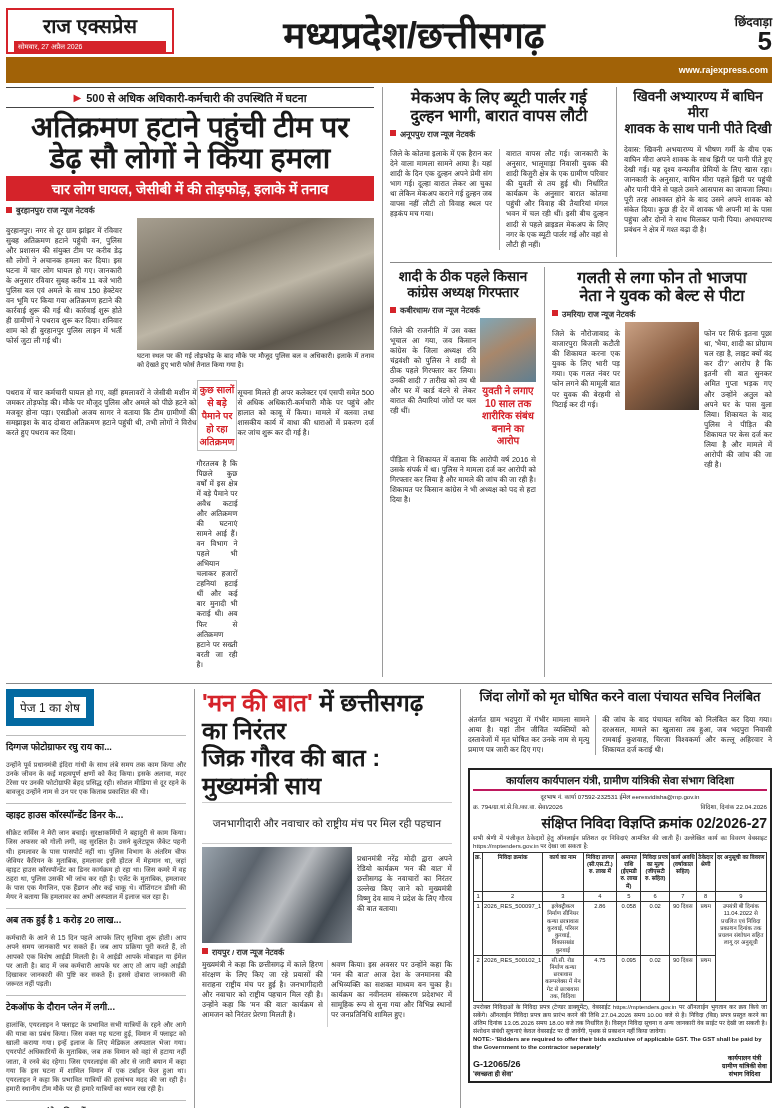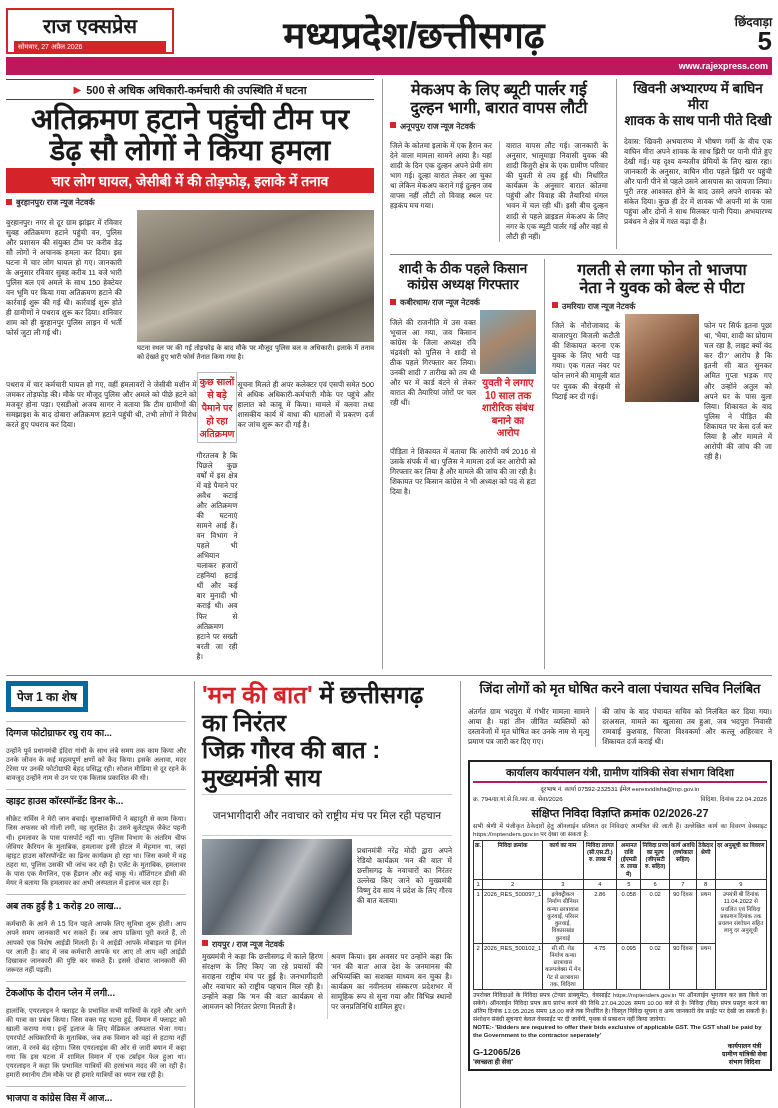--- a/index.html
+++ b/index.html
@@ -9,21 +9,21 @@
   .red{color:#d5232a}
   
   .masthead{display:grid;grid-template-columns:168px 1fr 118px;align-items:end;height:50px}
   .brand-box{border:2px solid #d5232a;padding:2px 6px 0;text-align:center}
   .brand-name{font-size:20px;font-weight:bold;letter-spacing:0}
   .brand-date{background:#d5232a;color:#fff;font-size:7px;padding:1px 4px;margin-top:2px;text-align:left}
   .page-title{font-size:37px;font-weight:bold;text-align:center;margin:0;line-height:1}
   .edition-box{text-align:right;font-weight:bold;line-height:1}
   .edition-name{font-size:12px}
   .page-number{font-size:26px}
-  .redbar{background:#be185d;height:18px;margin-top:3px;display:flex;justify-content:flex-end;align-items:center;padding:0 4px}
+  .redbar{background:#a16207;height:26px;margin-top:3px;display:flex;justify-content:flex-end;align-items:center;padding:0 4px}
   .website{color:#fff;font-size:9px;font-weight:bold}
   
   .byline{display:flex;align-items:center;gap:4px;font-size:8px;font-weight:bold;color:#333;margin:3px 0}
   .bullet{width:6px;height:6px;background:#d5232a;display:inline-block}
   .body-sm{font-size:7.3px;line-height:1.38;text-align:justify;color:#222}
   .vsep{border-left:1px solid #9a9a9a}
   .photo{background:linear-gradient(135deg,#8f8a82 0%,#b5b0a6 35%,#6e6a63 70%,#96928a 100%);position:relative}
   .caption{font-size:6.8px;color:#222;line-height:1.25;margin-top:2px;text-align:justify}
   
   .top-band{display:grid;grid-template-columns:368px 1fr;gap:8px;border-bottom:1px solid #888;padding:4px 0 6px}
@@ -49,36 +49,36 @@
   .right-r2{display:flex;gap:8px;padding-top:4px;flex:1}
   .kisan{width:146px;flex:none}
   .belt{flex:1}
   .kisan-flex{display:flex;gap:4px}
   .kisan-photo{width:56px;height:64px;flex:none;background:linear-gradient(150deg,#7fa7b8 0%,#a8876b 45%,#5f7f92 100%)}
   .highlight{color:#d5232a;font-size:10px;font-weight:bold;line-height:1.25;text-align:center;margin-top:3px}
   .belt-flex{display:flex;gap:5px;margin-top:2px}
   .belt-photo{width:74px;height:88px;flex:none;background:linear-gradient(140deg,#caa184 0%,#8a5f43 50%,#3c3027 100%)}
   
   .mid-band{display:grid;grid-template-columns:180px 258px 1fr;gap:8px;border-bottom:1px solid #888;padding:5px 0 6px}
-  .p1r-title{border:5px solid #0369a1;font-size:12px;font-weight:bold;padding:2px 6px;display:inline-block;margin-bottom:4px}
+  .p1r-title{border:8px solid #0369a1;font-size:12px;font-weight:normal;padding:2px 6px;display:inline-block;margin-bottom:4px}
   .p1r-sec h4{font-size:9.3px;margin:5px 0 2px;border-top:1px solid #bbb;padding-top:4px}
   .p1r-sec:first-of-type h4{border-top:none;padding-top:0}
   .p1r-body{font-size:6.8px;line-height:1.35;text-align:justify;color:#333}
   .mkb-h{font-size:24px;font-weight:bold;text-align:left;line-height:1.15;margin:0 0 2px}
   .mkb-sub{font-size:10.5px;text-align:center;color:#222;border-top:1px solid #ccc;border-bottom:1px solid #ccc;padding:13px 0;margin-bottom:3px}
   .mkb-flex{display:flex;gap:5px}
   .mkb-photo{width:150px;height:96px;flex:none;background:
      linear-gradient(120deg,#9aa4ad 0%,#5c646d 30%,#b9bcc0 55%,#424a52 80%,#7b828a 100%)}
   .panch-h{font-size:13px;font-weight:bold;text-align:center;line-height:1.2;margin:0 0 3px}
   
   .tender{border:2px solid #222;margin-top:5px;padding:3px;font-size:6.4px}
   .tender-office{font-size:10.5px;font-weight:bold;text-align:center;border-bottom:2px solid #be185d;padding-bottom:2px}
   .tender-contact{text-align:center;font-size:6.2px;padding:1px 0}
   .tender-refs{display:flex;justify-content:space-between;font-size:6.2px}
-  .tender-no{text-align:center;font-weight:bold;font-size:11px;margin:2px 0}
+  .tender-no{text-align:right;font-weight:bold;font-size:14px;margin:2px 0}
   .tender-intro{font-size:6.2px;line-height:1.3;text-align:justify}
   .t-table{border-collapse:collapse;width:100%;margin:2px 0;font-size:5.8px}
   .t-table td,.t-table th{border:1px solid #333;padding:1px;text-align:center;line-height:1.25;vertical-align:top}
   .tender-para{font-size:6px;line-height:1.3;text-align:justify}
   .tender-note{font-size:6px;line-height:1.3;font-weight:bold;margin-top:1px}
   .tender-foot{display:flex;justify-content:space-between;align-items:flex-end;margin-top:2px}
   .gcode{font-size:9px;font-weight:bold}
   .slogan{font-size:6.5px;font-weight:bold}
   .t-sign{font-size:6.3px;font-weight:bold;text-align:center;line-height:1.3}
 </style>

